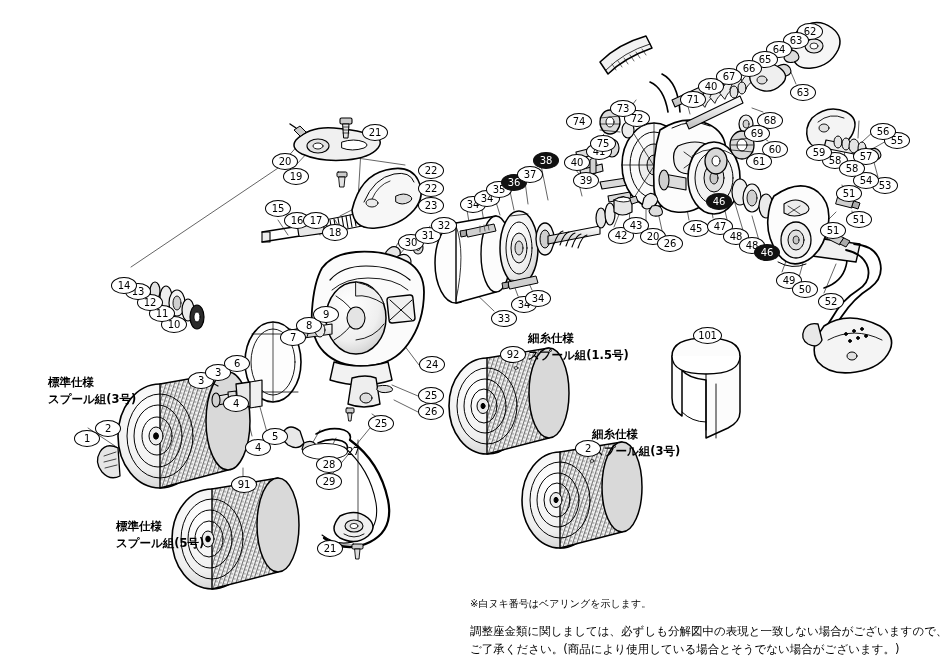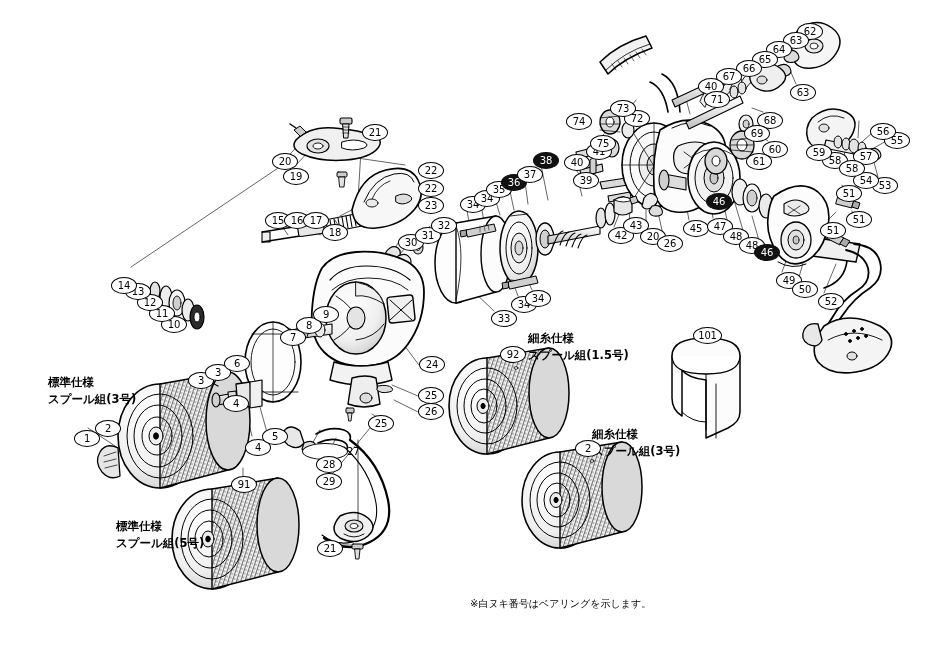--- a/index.html
+++ b/index.html
@@ -568,21 +568,21 @@
       <div class="callout" style="left: 262px; top: 428px;">5</div>
       <div class="callout" style="left: 224px; top: 355px;">6</div>
       <div class="callout" style="left: 280px; top: 329px;">7</div>
       <div class="callout" style="left: 296px; top: 317px;">8</div>
       <div class="callout" style="left: 313px; top: 306px;">9</div>
       <div class="callout" style="left: 161px; top: 316px;">10</div>
       <div class="callout" style="left: 149px; top: 305px;">11</div>
       <div class="callout" style="left: 137px; top: 294px;">12</div>
       <div class="callout" style="left: 125px; top: 283px;">13</div>
       <div class="callout" style="left: 111px; top: 277px;">14</div>
-      <div class="callout" style="left: 265px; top: 212px;">15</div>
+      <div class="callout" style="left: 265px; top: 200px;">15</div>
       <div class="callout" style="left: 284px; top: 212px;">16</div>
       <div class="callout" style="left: 303px; top: 212px;">17</div>
       <div class="callout" style="left: 322px; top: 224px;">18</div>
       <div class="callout" style="left: 283px; top: 168px;">19</div>
       <div class="callout" style="left: 272px; top: 153px;">20</div>
       <div class="callout" style="left: 362px; top: 124px;">21</div>
       <div class="callout" style="left: 418px; top: 162px;">22</div>
       <div class="callout" style="left: 418px; top: 180px;">22</div>
       <div class="callout" style="left: 418px; top: 197px;">23</div>
       <div class="callout" style="left: 419px; top: 356px;">24</div>
@@ -636,21 +636,21 @@
       <div class="callout" style="left: 797px; top: 23px;">62</div>
       <div class="callout" style="left: 783px; top: 32px;">63</div>
       <div class="callout" style="left: 790px; top: 84px;">63</div>
       <div class="callout" style="left: 766px; top: 41px;">64</div>
       <div class="callout" style="left: 752px; top: 51px;">65</div>
       <div class="callout" style="left: 736px; top: 60px;">66</div>
       <div class="callout" style="left: 716px; top: 68px;">67</div>
       <div class="callout" style="left: 757px; top: 112px;">68</div>
       <div class="callout" style="left: 744px; top: 125px;">69</div>
       <div class="callout" style="left: 698px; top: 78px;">40</div>
-      <div class="callout" style="left: 680px; top: 91px; margin-left: 24px;">71</div>
+      <div class="callout" style="left: 680px; top: 91px;">71</div>
       <div class="callout" style="left: 624px; top: 110px;">72</div>
       <div class="callout" style="left: 610px; top: 100px;">73</div>
       <div class="callout" style="left: 566px; top: 113px;">74</div>
       <div class="callout" style="left: 590px; top: 135px;">75</div>
       <div class="callout" style="left: 231px; top: 476px;">91</div>
       <div class="callout" style="left: 500px; top: 346px;">92</div>
       <div class="callout wide" style="left: 693px; top: 327px;">101</div>
       <div class="callout" style="left: 575px; top: 440px;">2</div>
       <div class="callout" style="left: 317px; top: 540px;">21</div>
     </div>
@@ -668,14 +668,18 @@
         <span class="l2">細糸仕様</span>
         <span class="l2">スプール組(1.5号)</span>
       </div>
       <div class="jlabel" style="left: 592px; top: 426px;">
         <span class="l2">細糸仕様</span>
         <span class="l2">スプール組(3号)</span>
       </div>
     </div>
 
   <div class="foot" id="note-bearing">※白ヌキ番号はベアリングを示します。</div>
+  <div class="foot" id="note-washer">
+    <span class="ln">調整座金類に関しましては、必ずしも分解図中の表現と一致しない場合がございますので、</span>
+    <span class="ln">ご了承ください。(商品により使用している場合とそうでない場合がございます。)</span>
+  </div>
 
 </div>
 
 </body></html>

